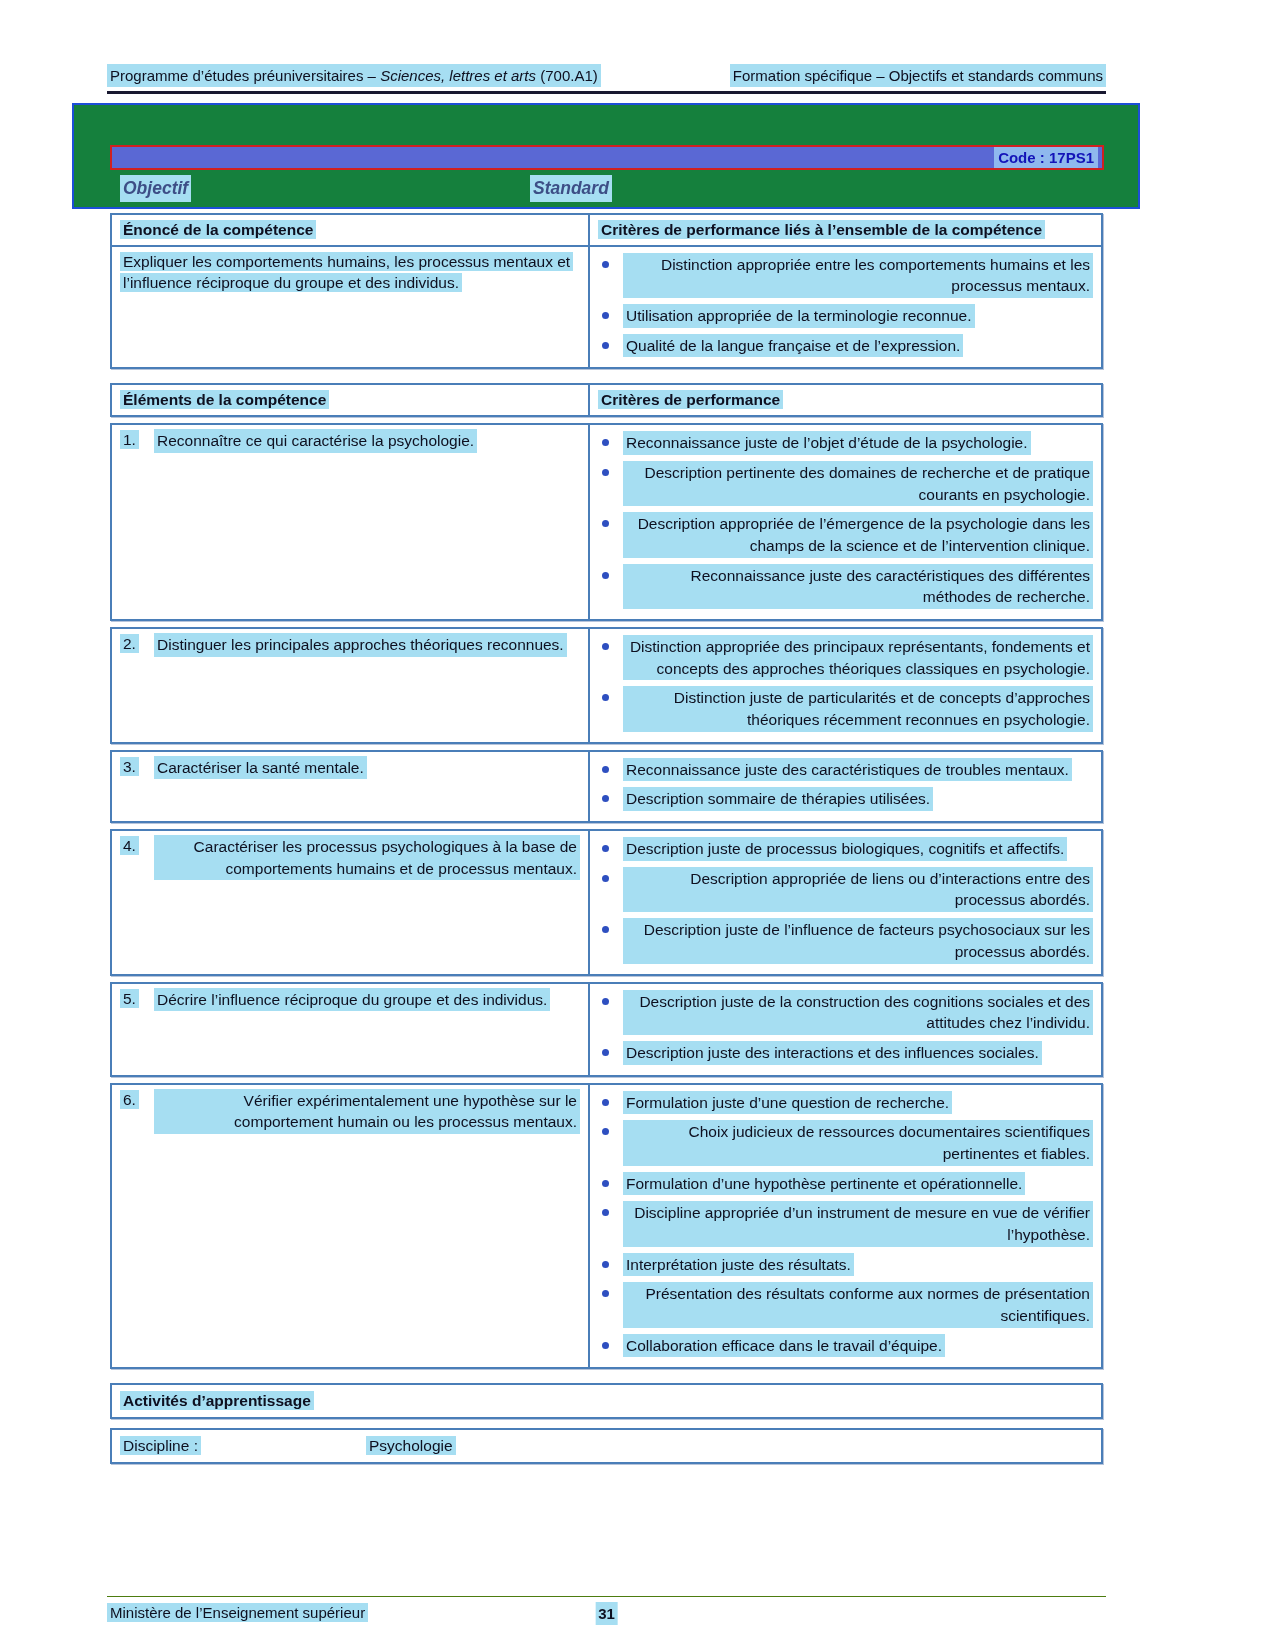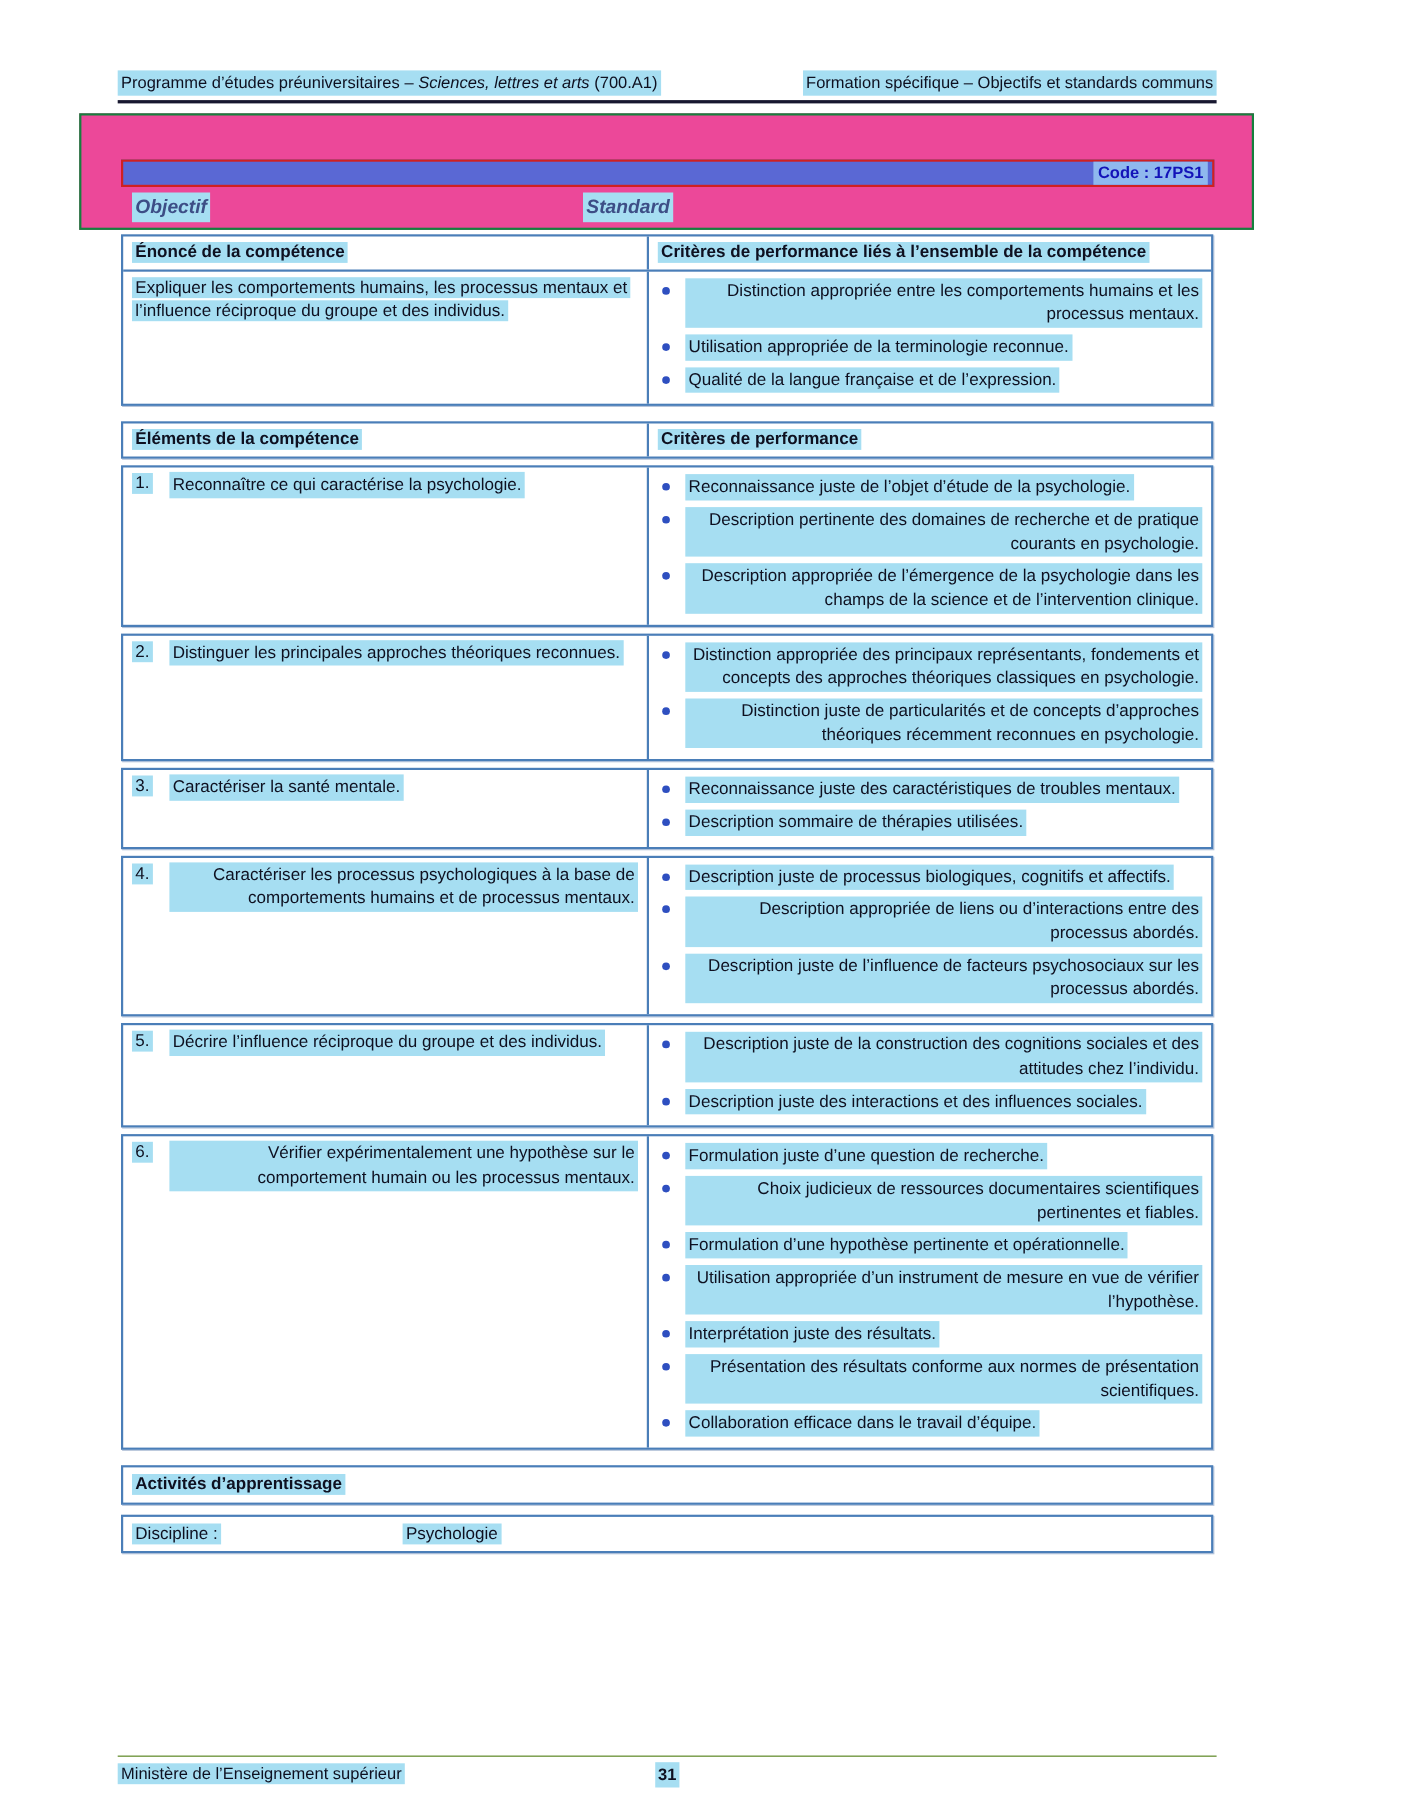--- a/index.html
+++ b/index.html
@@ -16,21 +16,21 @@
   .bold{font-weight:bold;}
 
   .top-header{
     position:absolute;left:107px;top:64px;width:999px;
     display:flex;justify-content:space-between;align-items:flex-end;
     padding-bottom:4px;border-bottom:3px solid #181830;font-size:15px;
   }
 
   .banner{
     position:absolute;left:72px;top:103px;width:1068px;height:106px;
-    background:#ec4899;border:2px solid #15803d;
+    background:#15803d;border:2px solid #1d4ed8;
   }
   .code-bar{
     position:absolute;left:36px;top:40px;width:994px;height:25px;
     background:#5a68d4;border:2px solid #d02020;
     display:flex;justify-content:flex-end;align-items:center;padding-right:4px;
   }
   .code-text{background:#8fb8ee;color:#1313b8;font-weight:bold;padding:0 4px;font-size:15px;}
   .obj-label,.std-label{
     position:absolute;top:70px;font-weight:bold;font-style:italic;
     font-size:17.5px;color:#3d4e86;
@@ -148,20 +148,24 @@
                 <span class="hl">Reconnaissance juste de l’objet d’étude de la psychologie.</span>
               </li>
               <li>
                 <span class="dot"></span>
                 <span class="hl">Description pertinente des domaines de recherche et de pratique courants en psychologie.</span>
               </li>
               <li>
                 <span class="dot"></span>
                 <span class="hl">Description appropriée de l’émergence de la psychologie dans les champs de la science et de l’intervention clinique.</span>
               </li>
+              <li>
+                <span class="dot"></span>
+                <span class="hl">Reconnaissance juste des caractéristiques des différentes méthodes de recherche.</span>
+              </li>
             </ul>
           </div>
         </div>
       </div>
       <div class="table row-box">
         <div class="t-row">
           <div class="t-cell left">
             <div class="numwrap">
               <span class="numcol"><span class="hl">2.</span></span>
               <span class="hl">Distinguer les principales approches théoriques reconnues.</span>
@@ -268,21 +272,21 @@
               <li>
                 <span class="dot"></span>
                 <span class="hl">Choix judicieux de ressources documentaires scientifiques pertinentes et fiables.</span>
               </li>
               <li>
                 <span class="dot"></span>
                 <span class="hl">Formulation d’une hypothèse pertinente et opérationnelle.</span>
               </li>
               <li>
                 <span class="dot"></span>
-                <span class="hl">Utilisation appropriée d’un instrument de mesure en vue de vérifier l’hypothèse.</span>
+                <span class="hl">Discipline appropriée d’un instrument de mesure en vue de vérifier l’hypothèse.</span>
               </li>
               <li>
                 <span class="dot"></span>
                 <span class="hl">Interprétation juste des résultats.</span>
               </li>
               <li>
                 <span class="dot"></span>
                 <span class="hl">Présentation des résultats conforme aux normes de présentation scientifiques.</span>
               </li>
               <li>

